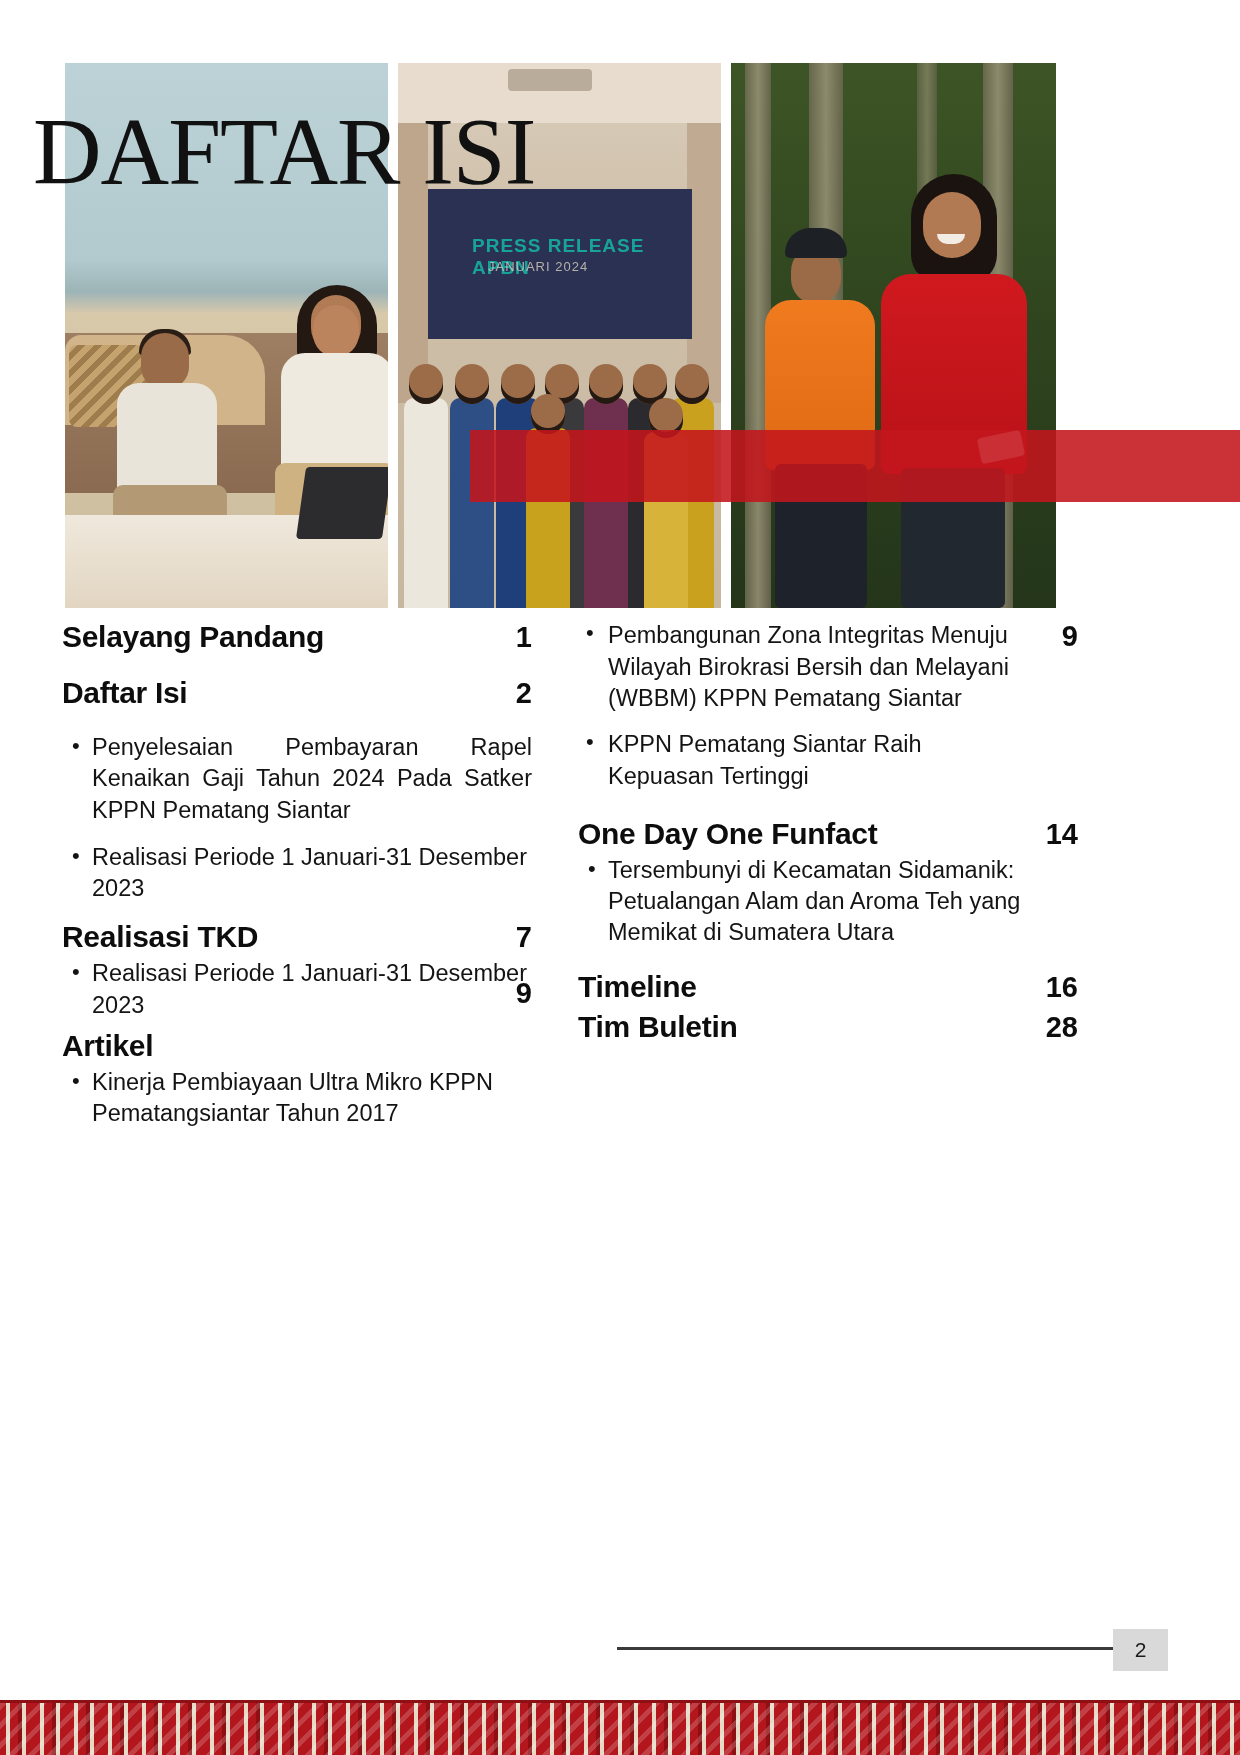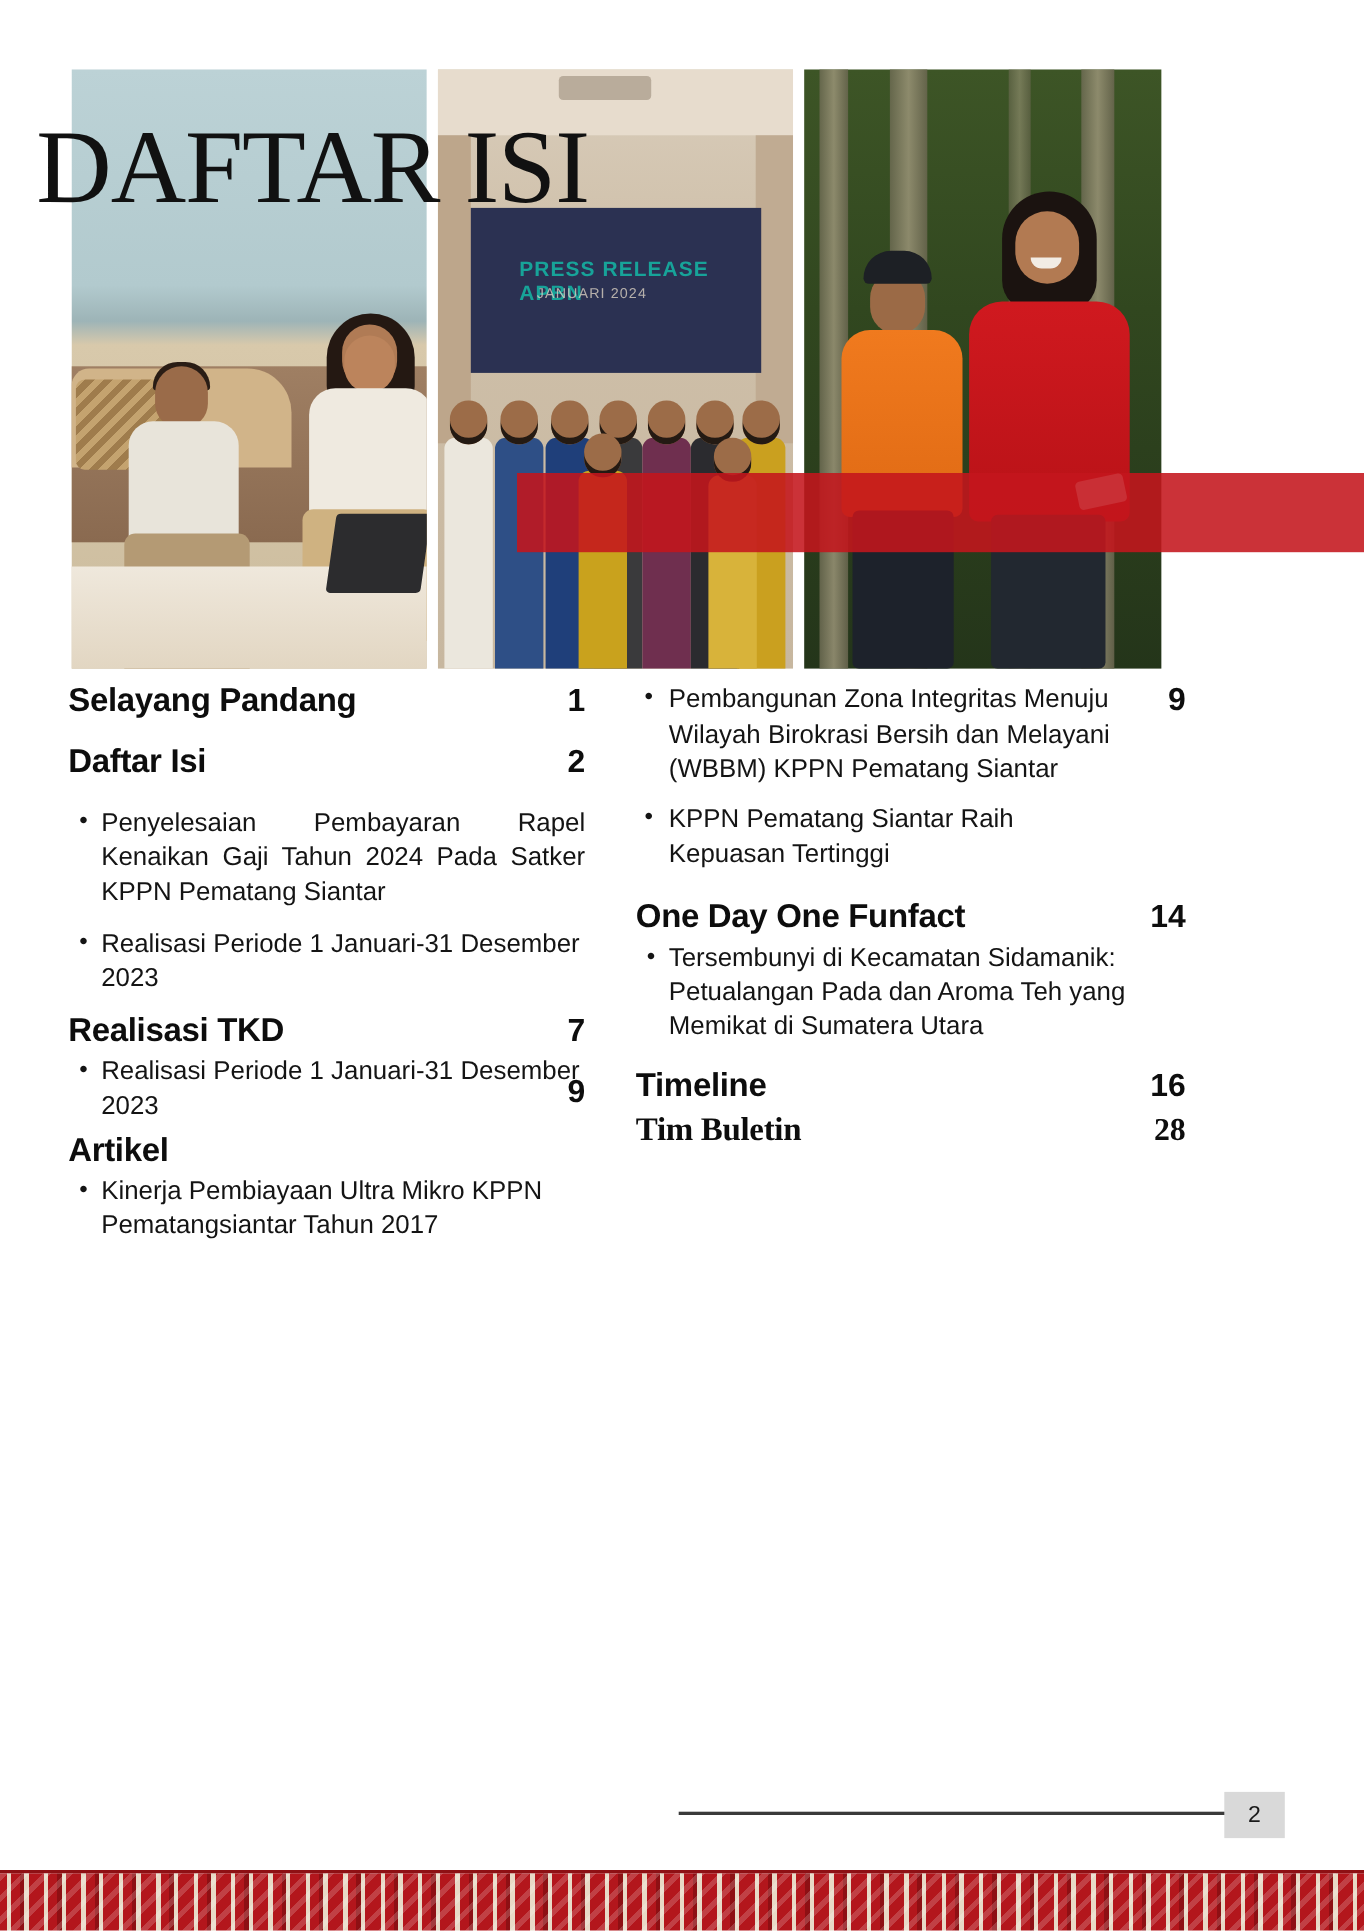--- a/index.html
+++ b/index.html
@@ -514,32 +514,32 @@
       <div class="bullet-block">KPPN Pematang Siantar Raih Kepuasan Tertinggi</div>
       <div class="pg"></div>
     </div>
 
     <div class="entry" style="margin-top:24px;">
       <div class="entry-head">
         <span class="entry-title">One Day One Funfact</span>
         <span class="entry-page">14</span>
       </div>
       <ul class="sub">
-        <li>Tersembunyi di Kecamatan Sidamanik: Petualangan Pada dan Aroma Teh yang Memikat di Sumatera Utara</li>
+        <li>Tersembunyi di Kecamatan Sidamanik: Petualangan Alam dan Aroma Teh yang Memikat di Sumatera Utara</li>
       </ul>
     </div>
 
     <div class="entry" style="margin-top:22px;">
       <div class="entry-head">
         <span class="entry-title">Timeline</span>
         <span class="entry-page">16</span>
       </div>
     </div>
 
-    <div class="entry" style="font-family:Liberation Serif, serif;">
+    <div class="entry" style="">
       <div class="entry-head">
         <span class="entry-title">Tim Buletin</span>
         <span class="entry-page">28</span>
       </div>
     </div>
 
   </div>
 </div>
 
 <div class="footer-rule"></div>

